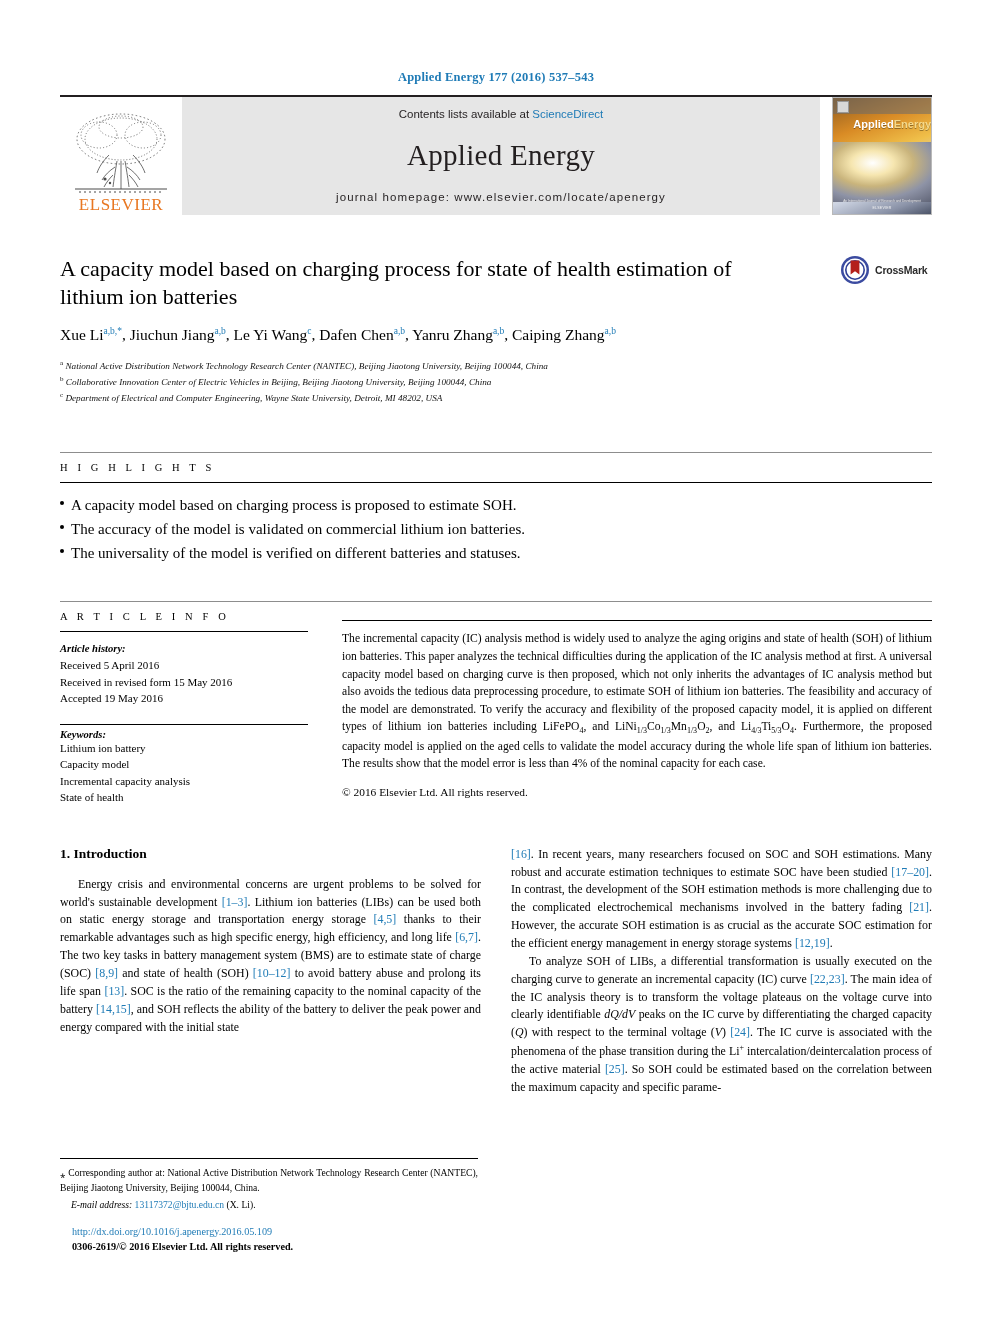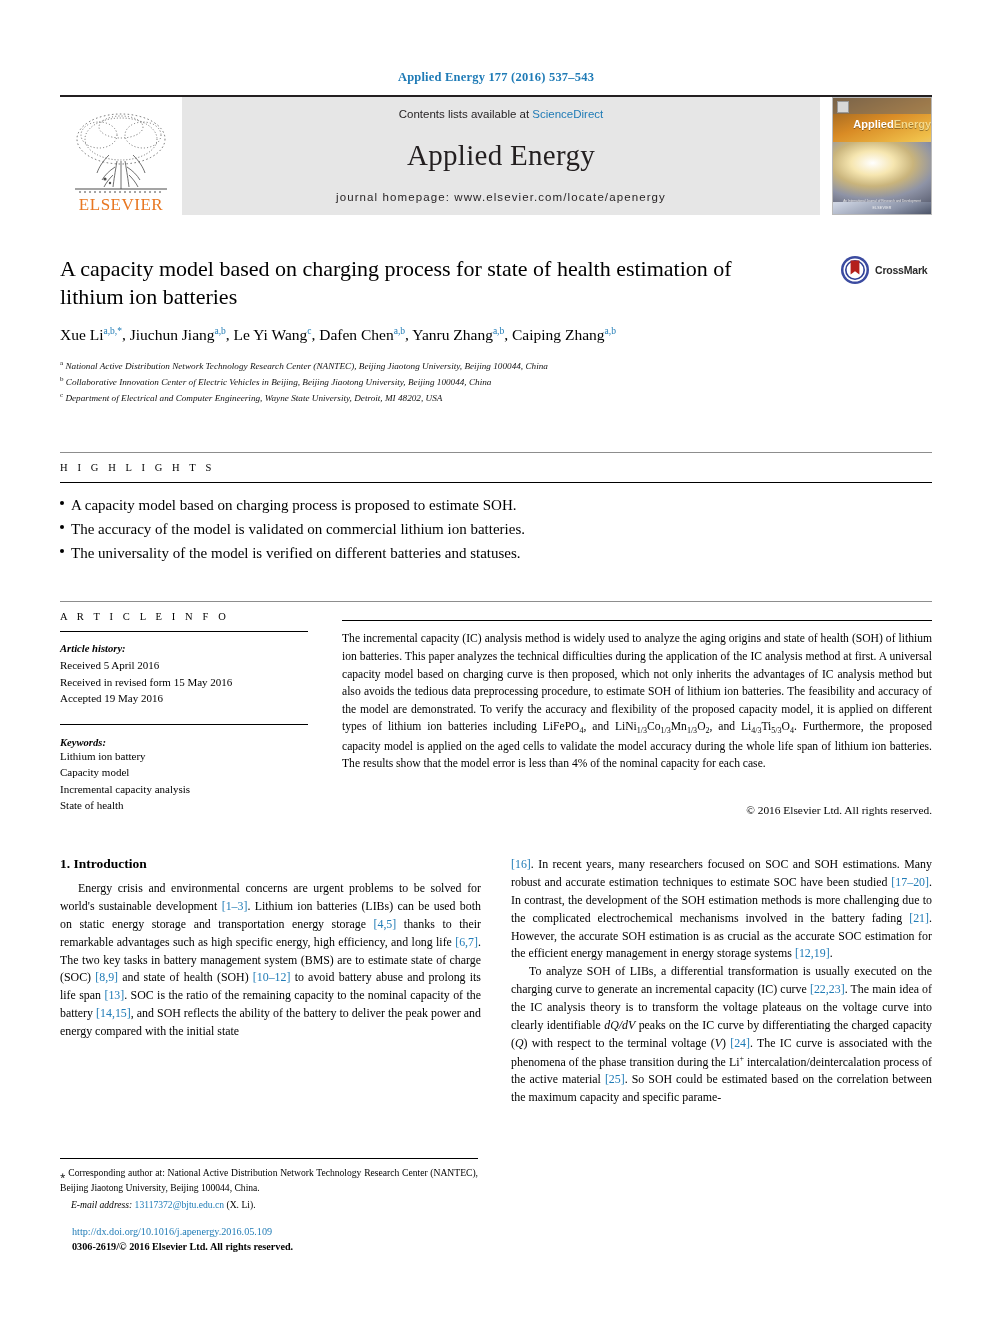--- a/index.html
+++ b/index.html
@@ -204,50 +204,50 @@
     border-top: 1px solid #8d8d8d;
     padding-top: 9px;
     display: flex;
     gap: 34px;
   }
   .col-info { flex: 0 0 248px; }
   .col-abs { flex: 1 1 auto; }
   .blk-rule { border-top: 1px solid #000; margin-top: 9px; }
   .info-body { margin-top: 9px; font-size: 11px; line-height: 1.5; }
   .info-label { font-style: italic; font-weight: bold; font-size: 10.6px; }
-  .kw-block { margin-top: 17px; border-top: 1px solid #000; padding-top: 12px; }
+  .kw-block { margin-top: 17px; border-top: 1px solid #000; padding-top: 4px; }
   .kw-line { font-size: 11px; line-height: 1.5; }
 
   .abs-text {
     margin-top: 9px;
     font-size: 11.6px;
     line-height: 1.52;
     text-align: justify;
     hyphens: auto;
   }
   .abs-copy {
-    margin-top: 31px;
-    text-align: right;
+    margin-top: 13px;
+    text-align: left;
     font-size: 11.4px;
   }
   sub.small { font-size: 8px; }
   sup.small { font-size: 8px; }
 
   
   .body-wrap {
     margin-top: 40px;
     display: flex;
     gap: 30px;
   }
   .bcol { flex: 1 1 0; }
   .h2 {
     font-family: "Liberation Serif", serif;
     font-size: 13.5px;
     font-weight: bold;
-    margin: 0 0 8px;
+    margin: 0 0 14px;
   }
   .para {
     font-size: 11.9px;
     line-height: 1.5;
     text-align: justify;
     hyphens: auto;
     text-indent: 18px;
     margin: 0;
   }
   .para + .para { margin-top: 0; }

